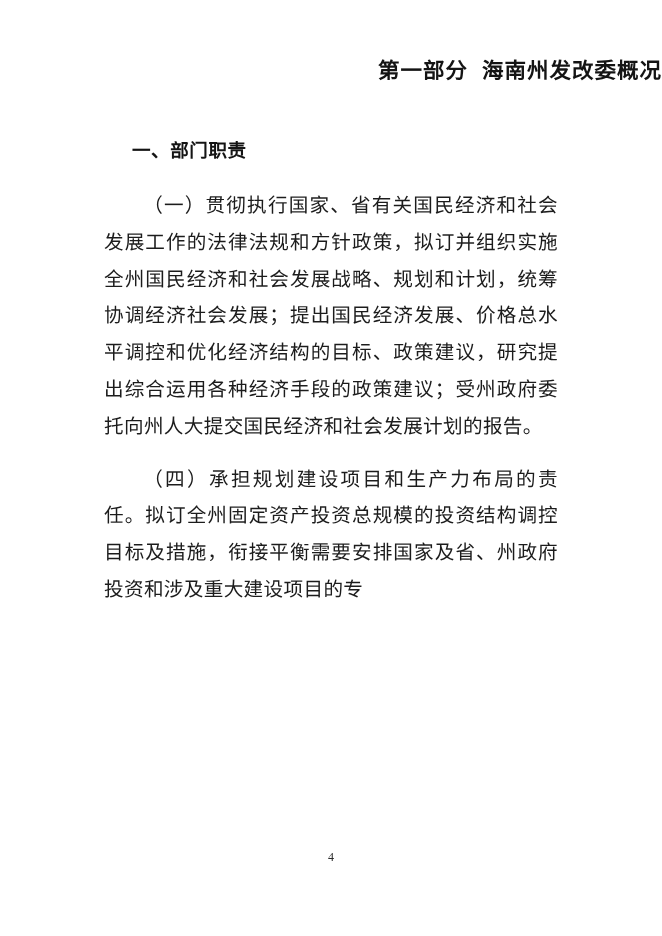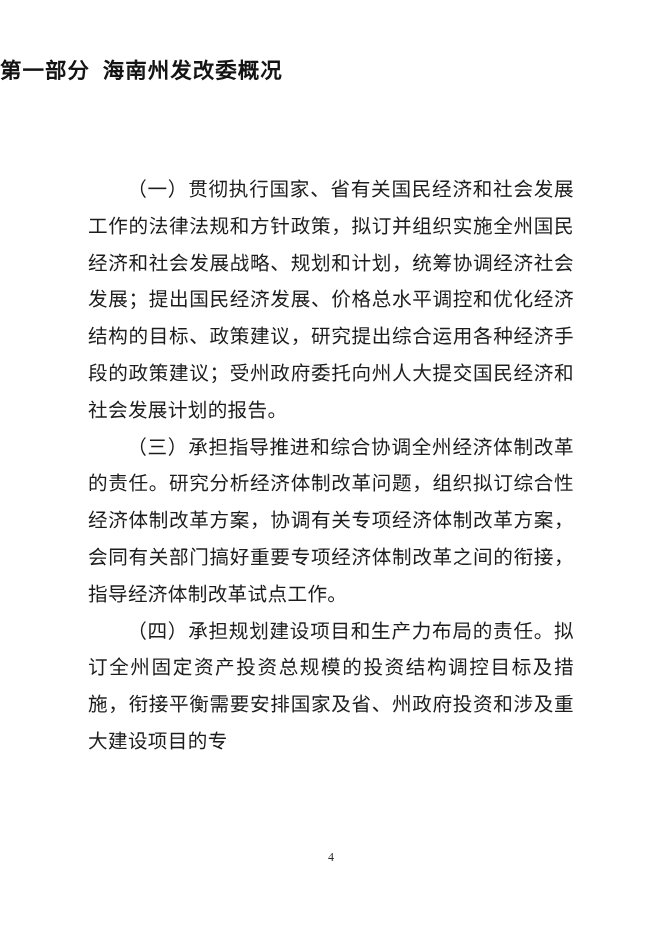--- a/index.html
+++ b/index.html
@@ -24,22 +24,22 @@
     background: #ffffff;
     box-sizing: border-box;
   }
 
   
   .doc-title {
     position: absolute;
     left: 0;
     top: 56px;
     width: 662px;
-    text-align: left;
-    font-family: Liberation Serif, serif;
+    text-align: right;
+    font-family: Liberation Sans, sans-serif;
     font-weight: 700;
     font-size: 21.5px;
     letter-spacing: 1.0px;
     color: #141414;
     line-height: 30px;
     white-space: pre;
   }
 
   
   .section-heading {
@@ -66,21 +66,21 @@
   }
 
   .para {
     font-family: "Liberation Serif", "DejaVu Serif", serif;
     font-size: 19.6px;
     line-height: 36.8px;
     color: #1c1c1c;
     text-align: justify;
     text-justify: inter-character;
     text-indent: 2em;
-    margin: 0;
+    margin: 16px;
     letter-spacing: 0.35px;
     word-break: break-all;
   }
 
   
   .page-number {
     position: absolute;
     left: 0;
     top: 849px;
     width: 662px;
@@ -91,22 +91,22 @@
     line-height: 16px;
   }
 </style>
 </head>
 <body>
 
 <div class="page">
 
   <div class="doc-title">第一部分  海南州发改委概况</div>
 
+  <div class="section-heading">一、部门职责</div>
 
   <div class="body-block">
     <p class="para">（一）贯彻执行国家、省有关国民经济和社会发展工作的法律法规和方针政策，拟订并组织实施全州国民经济和社会发展战略、规划和计划，统筹协调经济社会发展；提出国民经济发展、价格总水平调控和优化经济结构的目标、政策建议，研究提出综合运用各种经济手段的政策建议；受州政府委托向州人大提交国民经济和社会发展计划的报告。</p>
-    <p class="para">（三）承担指导推进和综合协调全州经济体制改革的责任。研究分析经济体制改革问题，组织拟订综合性经济体制改革方案，协调有关专项经济体制改革方案，会同有关部门搞好重要专项经济体制改革之间的衔接，指导经济体制改革试点工作。</p>
     <p class="para">（四）承担规划建设项目和生产力布局的责任。拟订全州固定资产投资总规模的投资结构调控目标及措施，衔接平衡需要安排国家及省、州政府投资和涉及重大建设项目的专</p>
   </div>
 
   <div class="page-number">4</div>
 
 </div>
 
 </body></html>

